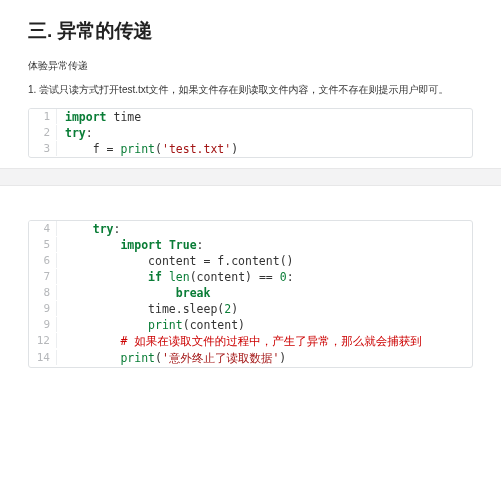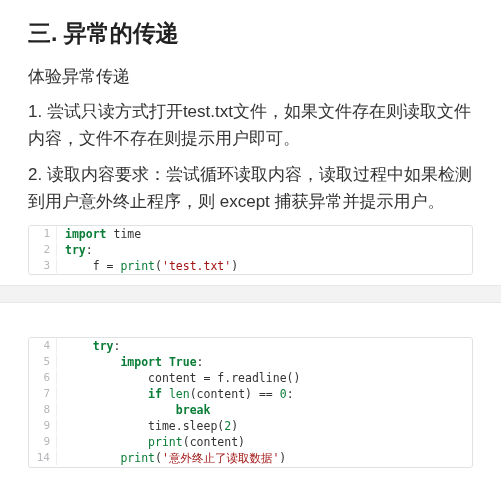--- a/index.html
+++ b/index.html
@@ -8,27 +8,27 @@
     font-family: -apple-system, "PingFang SC", "Microsoft YaHei", sans-serif;
     background: #fff;
     color: #333;
     font-size: 13px;
   }
   .page {
     width: 501px;
     padding: 18px 28px 10px 28px;
   }
   .section-title {
-    font-size: 23px;
+    font-size: 19px;
     font-weight: 700;
     margin: 0 0 14px 0;
     color: #222;
   }
   .sub {
-    font-size: 17px;
+    font-size: 10px;
     color: #333;
     margin: 8px 0;
     line-height: 1.6;
   }
   .codeblock {
     border: 1px solid #dfe2e5;
     border-radius: 3px;
     margin: 10px 0;
     font-family: Consolas, Menlo, monospace;
     font-size: 11.5px;
@@ -70,21 +70,20 @@
 </head>
 <body>
 
 <div class="page">
 
   <h2 class="section-title">三. 异常的传递</h2>
 
   <div id="intro-block">
       <p class="sub">体验异常传递</p>
       <p class="sub">1. 尝试只读方式打开test.txt文件，如果文件存在则读取文件内容，文件不存在则提示用户即可。</p>
-      <p class="sub">2. 读取内容要求：尝试循环读取内容，读取过程中如果检测到用户意外终止程序，则 except 捕获异常并提示用户。</p>
     </div>
 
   <div class="codeblock" id="cb1">
       <div class="codeline">
         <div class="lineno">1</div>
         <div class="linecode"><span class="kw">import</span> time</div>
       </div>
       <div class="codeline">
         <div class="lineno">2</div>
         <div class="linecode"><span class="kw">try</span>:</div>
@@ -103,37 +102,41 @@
       <div class="codeline">
         <div class="lineno">4</div>
         <div class="linecode">    <span class="kw">try</span>:</div>
       </div>
       <div class="codeline">
         <div class="lineno">5</div>
         <div class="linecode">        <span class="kw">import</span> <span class="kw">True</span>:</div>
       </div>
       <div class="codeline">
         <div class="lineno">6</div>
-        <div class="linecode">            content = f.readline()</div>
+        <div class="linecode">            content = f.content()</div>
       </div>
       <div class="codeline">
         <div class="lineno">7</div>
         <div class="linecode">            <span class="kw">if</span> <span class="builtin">len</span>(content) == <span class="num">0</span>:</div>
       </div>
       <div class="codeline">
         <div class="lineno">8</div>
         <div class="linecode">                <span class="kw">break</span></div>
       </div>
       <div class="codeline">
         <div class="lineno">9</div>
         <div class="linecode">            time.sleep(<span class="num">2</span>)</div>
       </div>
       <div class="codeline">
         <div class="lineno">9</div>
         <div class="linecode">            <span class="builtin">print</span>(content)</div>
       </div>
       <div class="codeline">
+        <div class="lineno">12</div>
+        <div class="linecode">        <span class="cmt"># 如果在读取文件的过程中，产生了异常，那么就会捕获到</span></div>
+      </div>
+      <div class="codeline">
         <div class="lineno">14</div>
         <div class="linecode">        <span class="builtin">print</span>(<span class="str">'意外终止了读取数据'</span>)</div>
       </div>
     </div>
 
 </div>
 
 </body></html>

